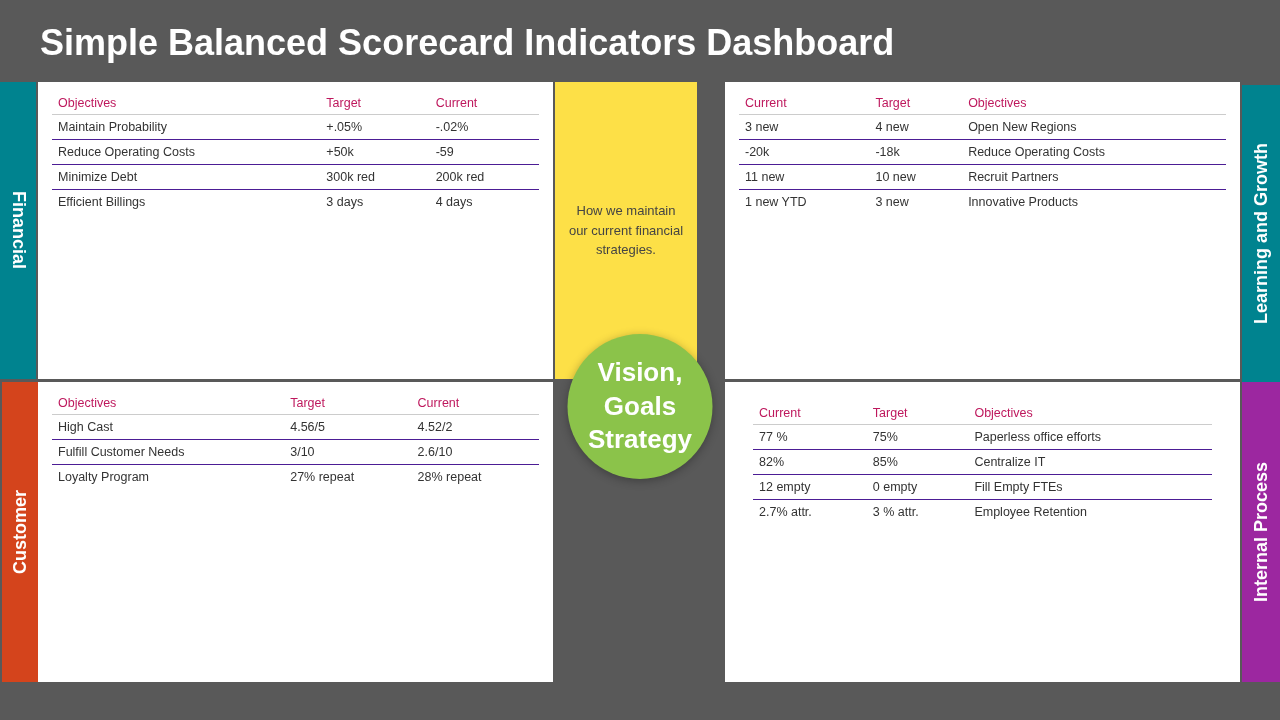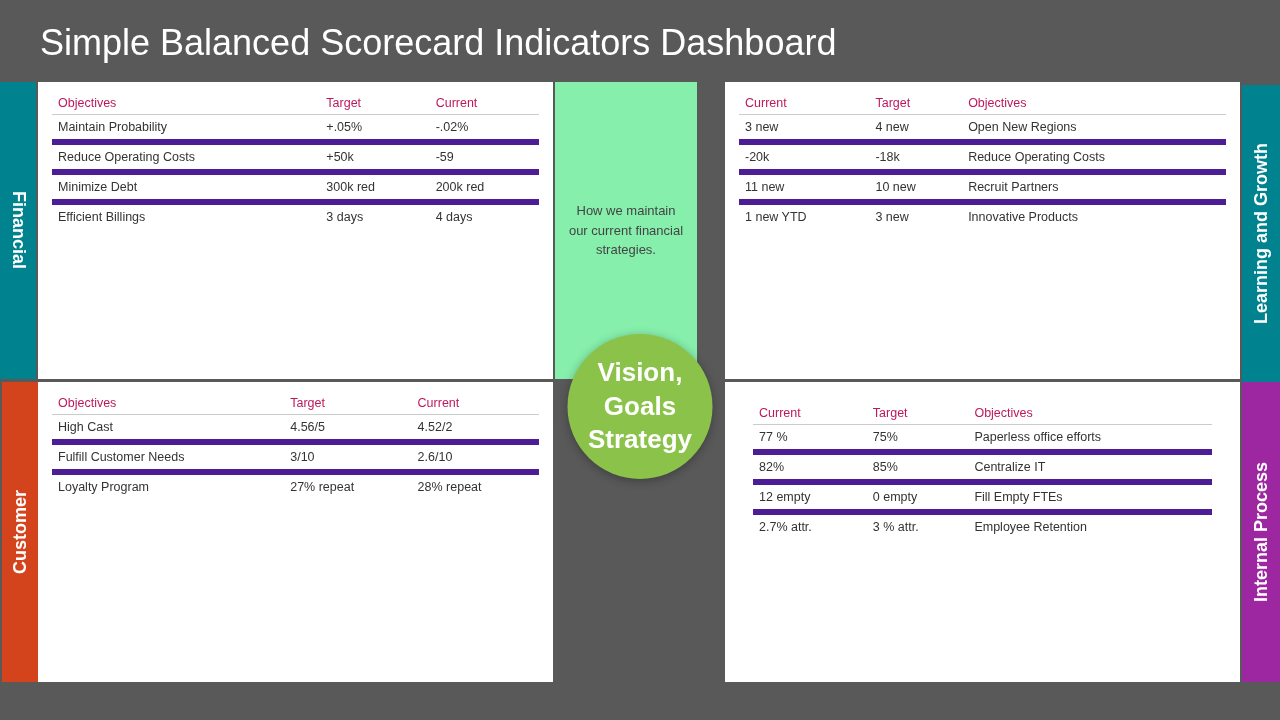--- a/index.html
+++ b/index.html
@@ -6,21 +6,21 @@
     body {
       width: 1280px;
       height: 720px;
       background: #595959;
       font-family: 'Segoe UI', Arial, sans-serif;
       overflow: hidden;
     }
     .title {
       color: white;
       font-size: 36px;
-      font-weight: 400;
+      font-weight: 700;
       padding: 22px 40px 18px 40px;
     }
     
     .side-tab {
       writing-mode: vertical-rl;
       text-orientation: mixed;
       color: white;
       font-size: 18px;
       font-weight: 600;
       display: flex;
@@ -36,21 +36,21 @@
 
     
     .content-box {
       background: white;
       flex: 1;
       padding: 10px 14px;
       overflow: hidden;
     }
     
     .center-text {
-      background: #86efac;
+      background: #fde047;
       display: flex;
       align-items: center;
       justify-content: center;
       text-align: center;
       font-size: 13px;
       color: #444;
       line-height: 1.5;
       padding: 12px;
       width: 144px;
       flex-shrink: 0;
@@ -65,21 +65,21 @@
       color: #be185d;
       font-weight: 500;
       text-align: left;
       padding: 4px 6px;
       border-bottom: 1px solid #ccc;
       margin-top: 16px;
     }
     td {
       padding: 5px 6px;
       color: #333;
-      border-bottom: 6px solid #4c1d95;
+      border-bottom: 1px solid #4c1d95;
       vertical-align: top;
     }
     tr:last-child td { border-bottom: none; }
 
     
     .vision-circle {
       position: absolute;
       left: 50%;
       top: 50%;
       transform: translate(-50%, -50%);

